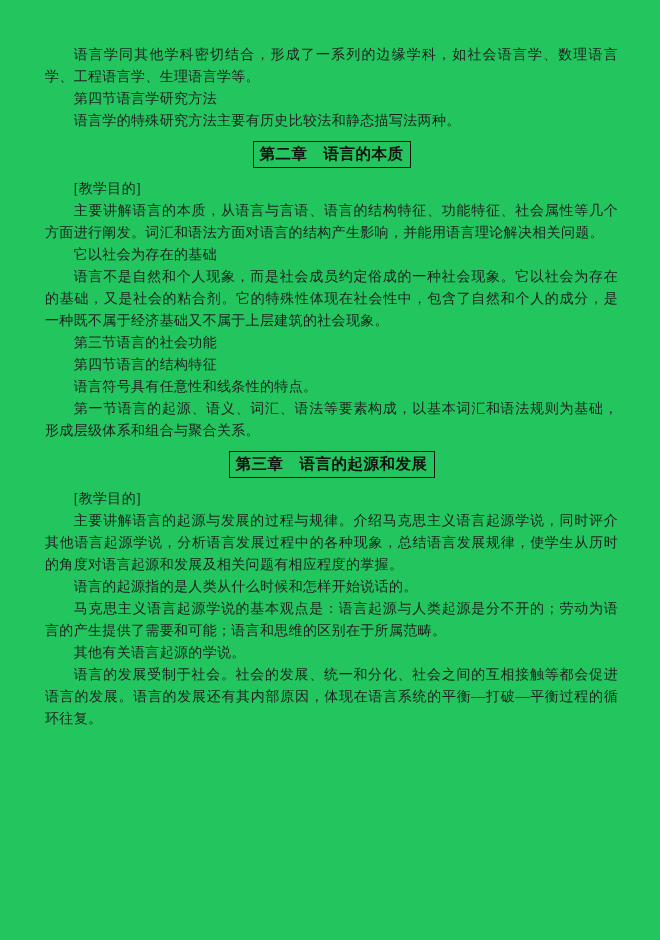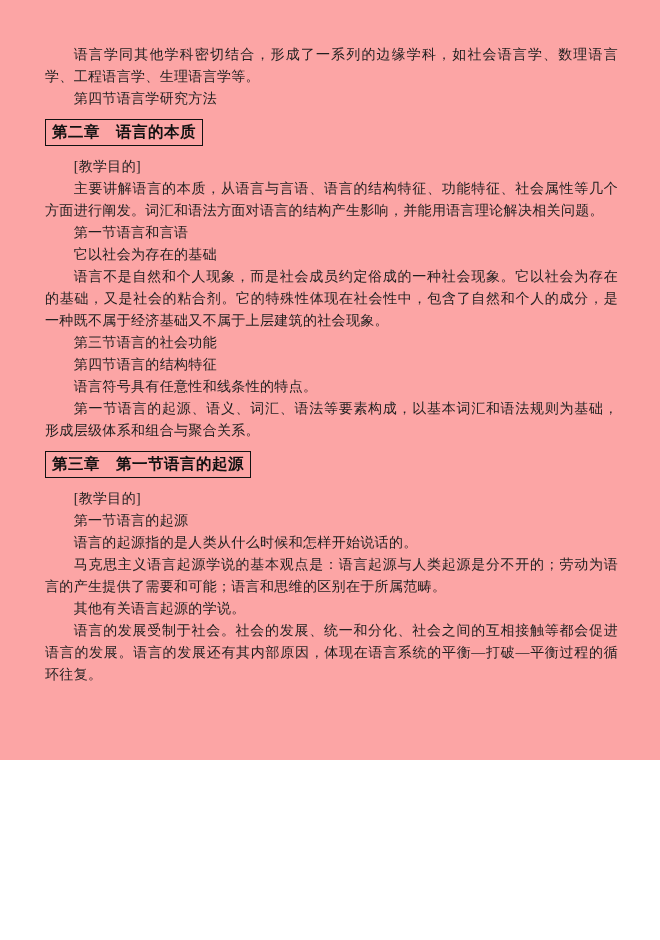--- a/index.html
+++ b/index.html
@@ -1,40 +1,41 @@
 <!DOCTYPE html>
 <html><head>
 <meta charset="utf-8">
 <style>
   html, body { margin: 0; padding: 0; background: #ffffff; }
   .page {
     position: relative;
     width: 660px;
-    height: 760px;
+    height: 940px;
     box-sizing: border-box;
-    background: #fca5a5;
+    background: #22c55e;
     padding: 44px 42px 0 45px;
     overflow: hidden;
     font-family: "Liberation Serif", "DejaVu Serif", serif;
     color: #1f1f1f;
   }
   .doc {
     width: 100%;
   }
   .para {
     margin: 0;
     font-size: 14px;
     line-height: 22px;
     letter-spacing: 0.33px;
     text-indent: 2.05em;
     text-align: justify;
     text-justify: inter-ideograph;
     word-break: break-all;
   }
   .chapter-row {
+    text-align: center;
     margin: 9px 0 10px 0;
     text-indent: 0;
   }
   .chapter-box {
     display: inline-block;
     border: 1.5px solid #111111;
     padding: 2px 6px 3px 6px;
     font-weight: bold;
     font-size: 15.5px;
     line-height: 20px;
@@ -44,53 +45,53 @@
 </style>
 </head>
 <body>
 
 <div class="page">
   <div class="doc">
   <p class="para">语言学同其他学科密切结合，形成了一系列的边缘学科，如社会语言学、数理语言学、工程语言学、生理语言学等。</p>
 
   <p class="para">第四节语言学研究方法</p>
 
+  <p class="para">语言学的特殊研究方法主要有历史比较法和静态描写法两种。</p>
 
   <div class="chapter-row">
     <span class="chapter-box">第二章　语言的本质</span>
   </div>
 
   <p class="para">[教学目的]</p>
 
   <p class="para">主要讲解语言的本质，从语言与言语、语言的结构特征、功能特征、社会属性等几个方面进行阐发。词汇和语法方面对语言的结构产生影响，并能用语言理论解决相关问题。</p>
 
-  <p class="para">第一节语言和言语</p>
 
 
   <p class="para">它以社会为存在的基础</p>
 
   <p class="para">语言不是自然和个人现象，而是社会成员约定俗成的一种社会现象。它以社会为存在的基础，又是社会的粘合剂。它的特殊性体现在社会性中，包含了自然和个人的成分，是一种既不属于经济基础又不属于上层建筑的社会现象。</p>
 
   <p class="para">第三节语言的社会功能</p>
 
 
   <p class="para">第四节语言的结构特征</p>
 
   <p class="para">语言符号具有任意性和线条性的特点。</p>
 
   <p class="para">第一节语言的起源、语义、词汇、语法等要素构成，以基本词汇和语法规则为基础，形成层级体系和组合与聚合关系。</p>
 
   <div class="chapter-row">
-    <span class="chapter-box">第三章　第一节语言的起源</span>
+    <span class="chapter-box">第三章　语言的起源和发展</span>
   </div>
 
   <p class="para">[教学目的]</p>
 
+  <p class="para">主要讲解语言的起源与发展的过程与规律。介绍马克思主义语言起源学说，同时评介其他语言起源学说，分析语言发展过程中的各种现象，总结语言发展规律，使学生从历时的角度对语言起源和发展及相关问题有相应程度的掌握。</p>
 
-  <p class="para">第一节语言的起源</p>
 
   <p class="para">语言的起源指的是人类从什么时候和怎样开始说话的。</p>
 
   <p class="para">马克思主义语言起源学说的基本观点是：语言起源与人类起源是分不开的；劳动为语言的产生提供了需要和可能；语言和思维的区别在于所属范畴。</p>
 
   <p class="para">其他有关语言起源的学说。</p>
 
 
   <p class="para">语言的发展受制于社会。社会的发展、统一和分化、社会之间的互相接触等都会促进语言的发展。语言的发展还有其内部原因，体现在语言系统的平衡—打破—平衡过程的循环往复。</p>
 

